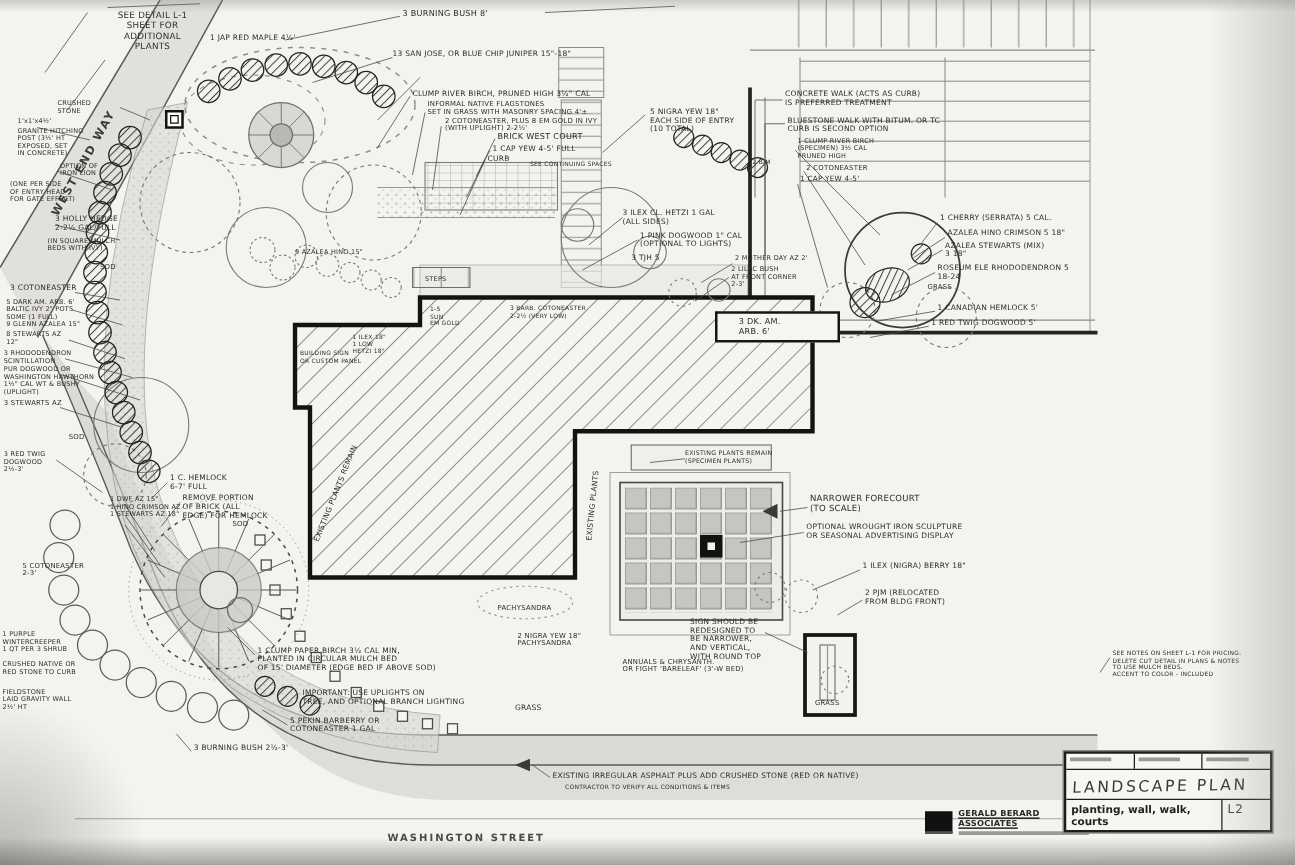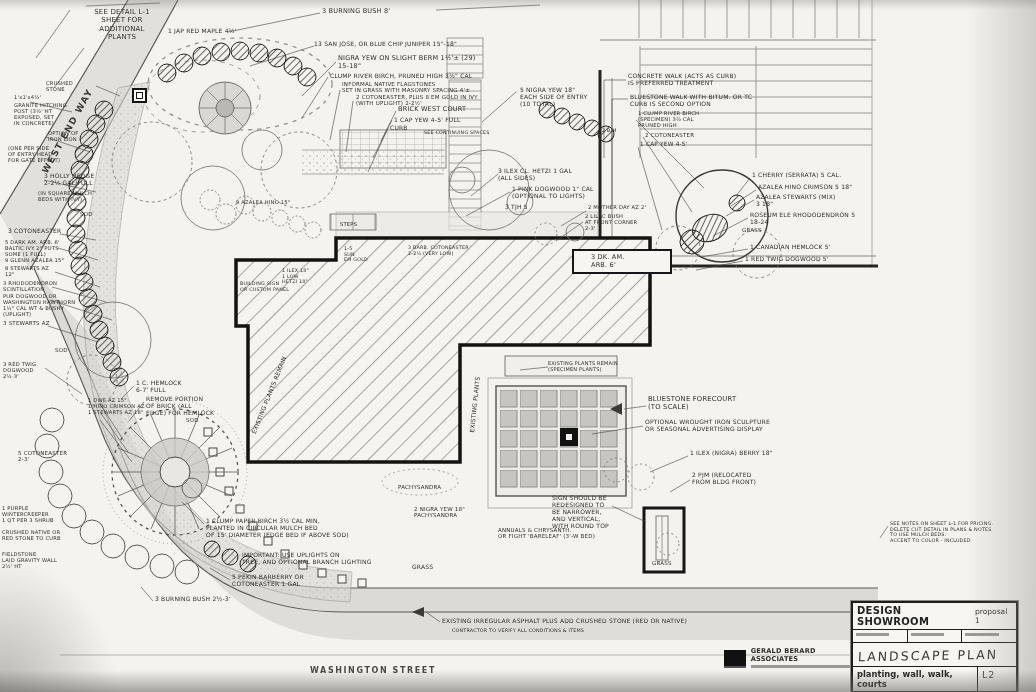--- a/index.html
+++ b/index.html
@@ -17,21 +17,21 @@
   }
   .note.box{background:#f6f5f1;border:2px solid #161616;padding:2px 17px;line-height:1.3;}
   .street-bottom{
     position:absolute;left:278px;top:666px;width:190px;text-align:center;
     font-size:8px;letter-spacing:1.6px;color:#4a4947;font-weight:bold;
   }
   .street-side{
     position:absolute;left:40px;top:170px;font-size:9px;font-weight:bold;
     letter-spacing:1.4px;color:#3c3b39;transform:rotate(-61deg);transform-origin:0 0;white-space:nowrap;
   }
-  .stamp{position:absolute;left:724px;top:647px;width:140px;display:flex;gap:5px;align-items:flex-end;}
+  .stamp{position:absolute;left:740px;top:647px;width:140px;display:flex;gap:5px;align-items:center;text-decoration:underline;}
   .stamp-logo{width:22px;height:16px;background:#111;border-bottom:2px solid #555;}
   .stamp-name{font-size:6.6px;font-weight:bold;color:#2c2b29;letter-spacing:.2px;}
   .smudge{height:3px;background:#9a9995;margin-top:2px;width:92%;}
   .titleblock{
     position:absolute;left:851px;top:601px;width:163px;background:#f7f6f2;
     border:2px solid #1d1d1b;box-shadow:0 0 0 1px #8a8985;
   }
   .tb-row1{display:flex;align-items:baseline;gap:5px;border-bottom:1.5px solid #1d1d1b;padding:2px 4px;}
   .tb-project{font-size:10px;font-weight:bold;color:#222;letter-spacing:.3px;}
   .tb-proposal{font-size:7.5px;color:#333;}
@@ -265,22 +265,20 @@
   </svg>
 
   <div class="notes" id="notes">
       <div class="note" style="left: 86px; top: 8px; font-size: 7px; width: 72px; text-align: center;">SEE DETAIL L-1
 SHEET FOR
 ADDITIONAL
 PLANTS</div>
       <div class="note" style="left: 168px; top: 27px; font-size: 6px; width: 140px;">1 JAP RED MAPLE 4½'</div>
       <div class="note" style="left: 322px; top: 8px; font-size: 6.5px; width: 130px;">3 BURNING BUSH   8'</div>
       <div class="note" style="left: 314px; top: 40px; font-size: 6px; width: 210px;">13  SAN JOSE, OR BLUE CHIP JUNIPER 15"-18"</div>
-      <div class="note" style="left: 338px; top: 55px; font-size: 6.5px; width: 190px;">NIGRA YEW ON SLIGHT BERM 1½'±  (29)
-15-18"</div>
       <div class="note" style="left: 330px; top: 72px; font-size: 6px; width: 200px;">CLUMP RIVER BIRCH, PRUNED HIGH  3½" CAL</div>
       <div class="note" style="left: 342px; top: 81px; font-size: 5.5px; width: 175px;">INFORMAL NATIVE FLAGSTONES
 SET IN GRASS WITH MASONRY SPACING 4'±</div>
       <div class="note" style="left: 356px; top: 94px; font-size: 5.5px; width: 185px;">2 COTONEASTER, PLUS 8 EM GOLD IN IVY
 (WITH UPLIGHT) 2-2½'</div>
       <div class="note" style="left: 398px; top: 106px; font-size: 6.5px; width: 120px;">BRICK WEST COURT</div>
       <div class="note" style="left: 394px; top: 116px; font-size: 6px; width: 120px;">1 CAP YEW 4-5' FULL</div>
       <div class="note" style="left: 390px; top: 124px; font-size: 6px; width: 60px;">CURB</div>
       <div class="note" style="left: 424px; top: 130px; font-size: 4.8px; width: 90px;">SEE CONTINUING SPACES</div>
       <div class="note" style="left: 520px; top: 86px; font-size: 6px; width: 110px;">5 NIGRA YEW 18"
@@ -376,21 +374,21 @@
 OF 15' DIAMETER (EDGE BED IF ABOVE SOD)</div>
       <div class="note" style="left: 242px; top: 551px; font-size: 6px; width: 195px;">IMPORTANT: USE UPLIGHTS ON
 TREE, AND OPTIONAL BRANCH LIGHTING</div>
       <div class="note" style="left: 232px; top: 573px; font-size: 6px; width: 150px;">5 PEKIN BARBERRY OR
 COTONEASTER 1 GAL</div>
       <div class="note" style="left: 414px; top: 506px; font-size: 5.5px; width: 110px;">2 NIGRA YEW 18"
 PACHYSANDRA</div>
       <div class="note" style="left: 498px; top: 527px; font-size: 5.5px; width: 175px;">ANNUALS &amp; CHRYSANTH.
 OR FIGHT 'BARELEAF' (3'-W BED)</div>
       <div class="note" style="left: 398px; top: 484px; font-size: 5.5px; width: 90px;">PACHYSANDRA</div>
-      <div class="note" style="left: 648px; top: 395px; font-size: 6.8px; width: 155px;">BLUESTONE FORECOURT
+      <div class="note" style="left: 648px; top: 395px; font-size: 6.8px; width: 155px;">NARROWER FORECOURT
 (TO SCALE)</div>
       <div class="note" style="left: 645px; top: 418px; font-size: 6px; width: 190px;">OPTIONAL WROUGHT IRON SCULPTURE
 OR SEASONAL ADVERTISING DISPLAY</div>
       <div class="note" style="left: 690px; top: 449px; font-size: 6px; width: 145px;">1 ILEX (NIGRA) BERRY 18"</div>
       <div class="note" style="left: 692px; top: 471px; font-size: 6px; width: 120px;">2 PJM (RELOCATED
 FROM BLDG FRONT)</div>
       <div class="note" style="left: 552px; top: 494px; font-size: 6px; width: 95px;">SIGN SHOULD BE
 REDESIGNED TO
 BE NARROWER,
 AND VERTICAL,
@@ -426,24 +424,20 @@
 
   <div class="stamp">
     <div class="stamp-logo"></div>
     <div class="stamp-text">
       <div class="stamp-name">GERALD BERARD ASSOCIATES</div>
       <div class="smudge"></div>
     </div>
   </div>
 
   <div class="titleblock">
-    <div class="tb-row1">
-      <span class="tb-project">DESIGN SHOWROOM</span>
-      <span class="tb-proposal">proposal 1</span>
-    </div>
     <div class="tb-row2">
       <div class="tb-cell">
           <div class="smudge"></div>
         </div>
       <div class="tb-cell">
           <div class="smudge"></div>
         </div>
       <div class="tb-cell">
           <div class="smudge"></div>
         </div>

